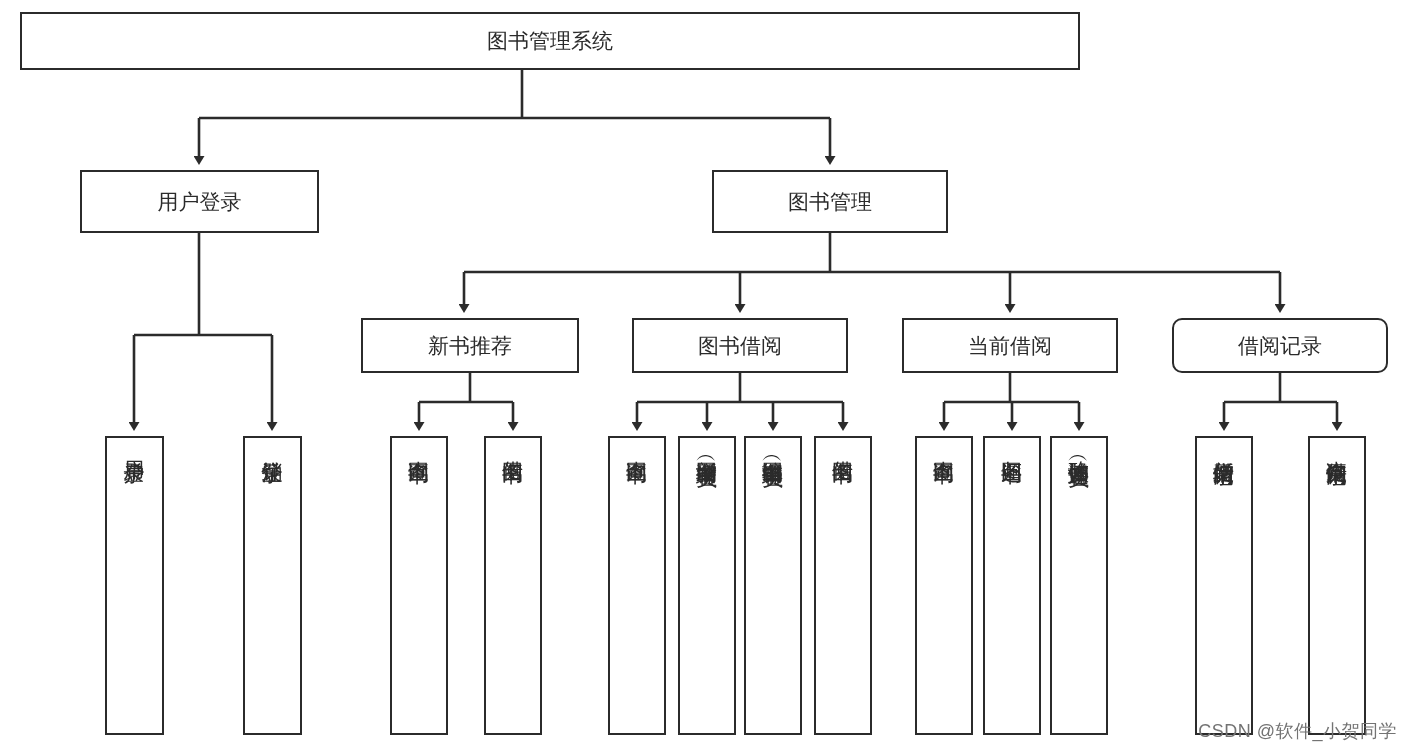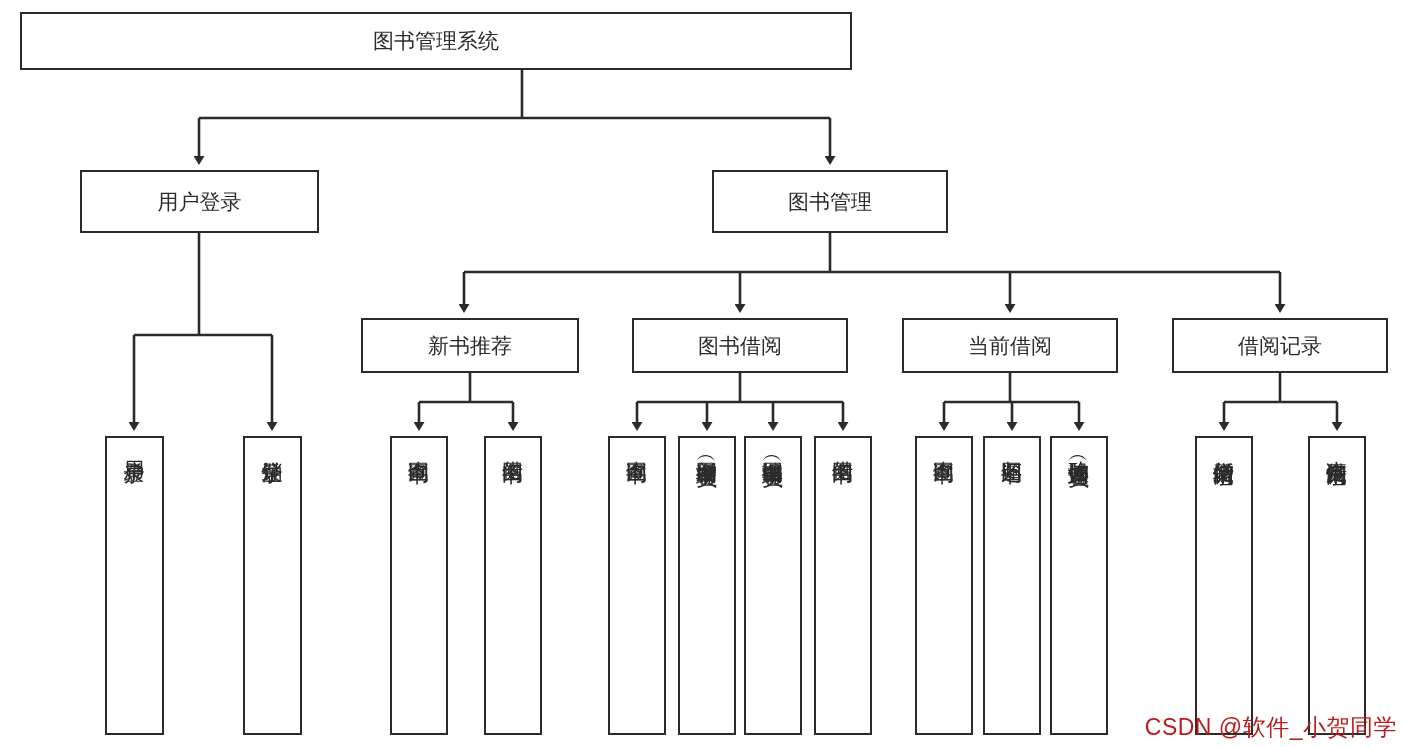--- a/index.html
+++ b/index.html
@@ -55,22 +55,22 @@
     font-size: 21px;
     writing-mode: vertical-rl;
     text-orientation: upright;
     letter-spacing: 1px;
     line-height: 1;
   }
   #watermark {
     position: absolute;
     right: 8px;
     bottom: 4px;
-    font-size: 23px;
-    color: #b91c1c;
+    font-size: 18px;
+    color: #737373;
     letter-spacing: 0.5px;
     white-space: nowrap;
     pointer-events: none;
   }
 </style>
 </head>
 <body>
 
 <div id="diagram-root">
 
@@ -129,41 +129,41 @@
     </g>
 
     <g stroke="#2b2b2b" stroke-width="2.6" fill="none">
       <path d="M 1280,373 L 1280,402"></path>
       <path d="M 1224,402 L 1337,402"></path>
       <path d="M 1224,402 L 1224,424" marker-end="url(#arrowhead)"></path>
       <path d="M 1337,402 L 1337,424" marker-end="url(#arrowhead)"></path>
     </g>
   </svg>
 
-  <div class="node-box horiz" style="left:20px; top:12px; width:832px; height:58px;">
+  <div class="node-box horiz" style="left:20px; top:12px; width:1060px; height:58px;">
     <span class="node-label">图书管理系统</span>
   </div>
 
   <div class="node-box horiz" style="left:80px; top:170px; width:239px; height:63px;">
     <span class="node-label">用户登录</span>
   </div>
   <div class="node-box horiz" style="left:361px; top:318px; width:218px; height:55px;">
     <span class="node-label">新书推荐</span>
   </div>
 
   <div class="node-box horiz" style="left:712px; top:170px; width:236px; height:63px;">
     <span class="node-label">图书管理</span>
   </div>
   <div class="node-box horiz" style="left:632px; top:318px; width:216px; height:55px;">
     <span class="node-label">图书借阅</span>
   </div>
   <div class="node-box horiz" style="left:902px; top:318px; width:216px; height:55px;">
     <span class="node-label">当前借阅</span>
   </div>
-  <div class="node-box horiz" style="left:1172px; top:318px; width:216px; height:55px;">
+  <div class="node-box horiz" style="left:1172px; top:318px; width:216px; height:55px;border-radius:10px;">
     <span class="node-label">借阅记录</span>
   </div>
 
   <div class="node-box vert" style="left:105px; top:436px; width:59px; height:299px;">
     <span class="node-label">用户登录</span>
   </div>
   <div class="node-box vert" style="left:243px; top:436px; width:59px; height:299px;">
     <span class="node-label">注销登录</span>
   </div>
   <div class="node-box vert" style="left:390px; top:436px; width:58px; height:299px;">

